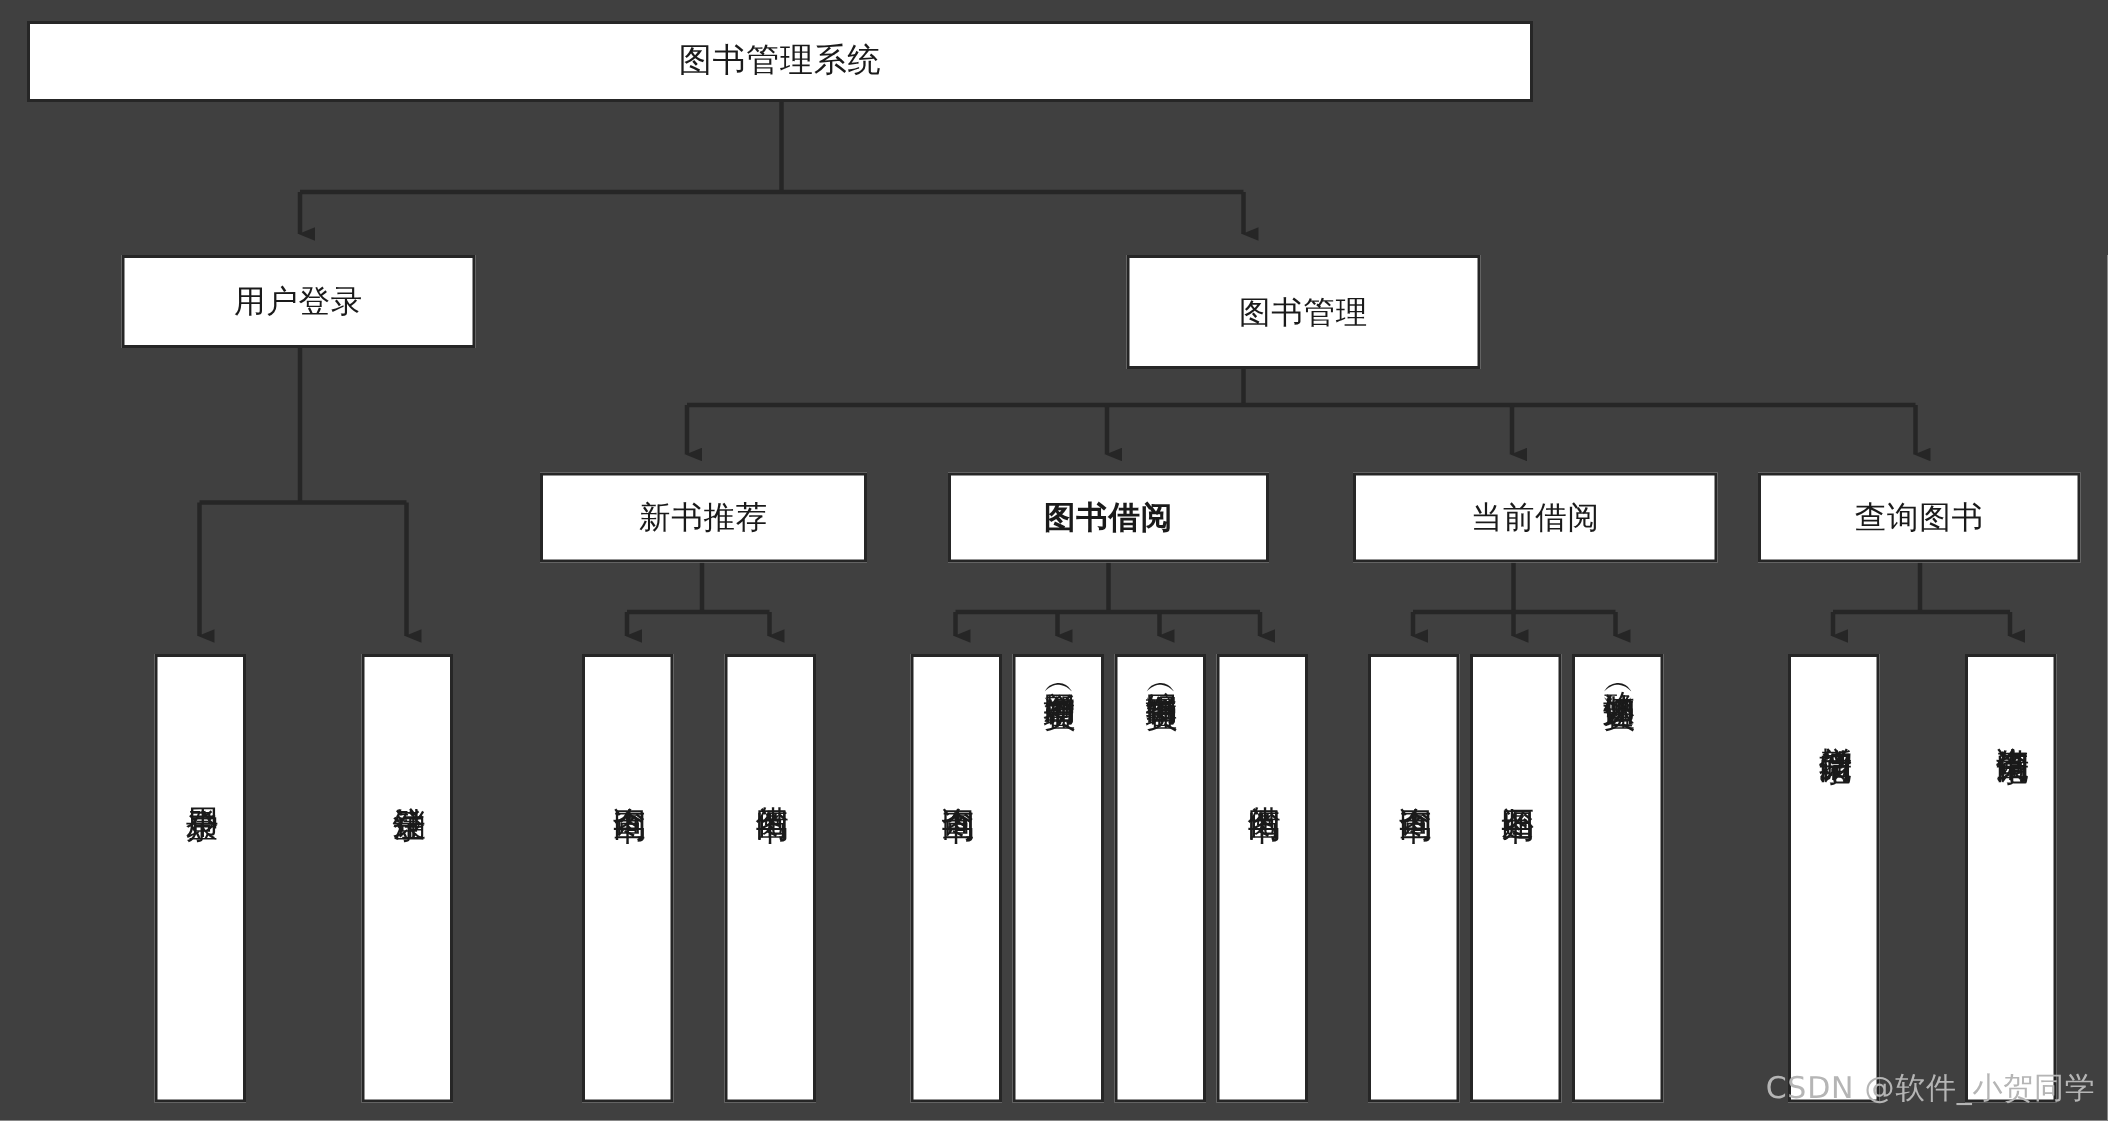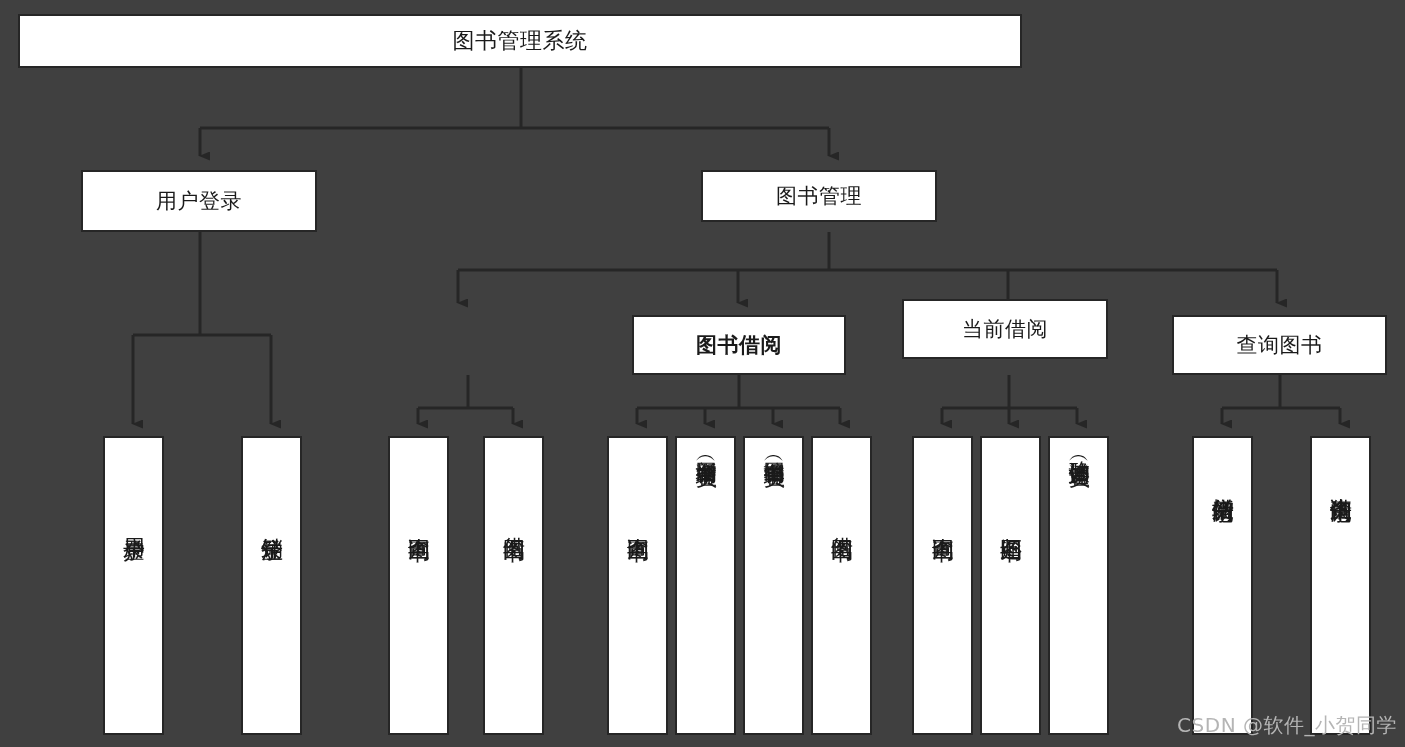--- a/index.html
+++ b/index.html
@@ -130,28 +130,31 @@
     </g>
   </svg>
 
   <div class="node root horiz" style="left:18px; top:14px; width:1004px; height:54px;">
     <span class="node-label">图书管理系统</span>
   </div>
 
   <div class="node horiz" style="left:81px; top:170px; width:236px; height:62px;">
     <span class="node-label">用户登录</span>
   </div>
-  <div class="node horiz" style="left:701px; top:170px; width:236px; height:52px;">
+  <div class="node horiz" style="left:751px; top:170px; width:236px; height:76px;">
     <span class="node-label">图书管理</span>
   </div>
 
+  <div class="node horiz" style="left:360px; top:315px; width:218px; height:60px;">
+    <span class="node-label">新书推荐</span>
+  </div>
   <div class="node horiz" style="left:632px; top:315px; width:214px; height:60px;font-weight:bold;">
     <span class="node-label">图书借阅</span>
   </div>
-  <div class="node horiz" style="left:902px; top:299px; width:206px; height:60px;justify-content:center;">
+  <div class="node horiz" style="left:902px; top:315px; width:243px; height:60px;justify-content:center;">
     <span class="node-label">当前借阅</span>
   </div>
   <div class="node horiz" style="left:1172px; top:315px; width:215px; height:60px;">
     <span class="node-label">查询图书</span>
   </div>
 
   <div class="node leaf" style="left:103px; top:436px; width:61px; height:299px; padding-top:82px;">
     <span class="node-label">用户登录</span>
   </div>
   <div class="node leaf" style="left:241px; top:436px; width:61px; height:299px; padding-top:82px;">

